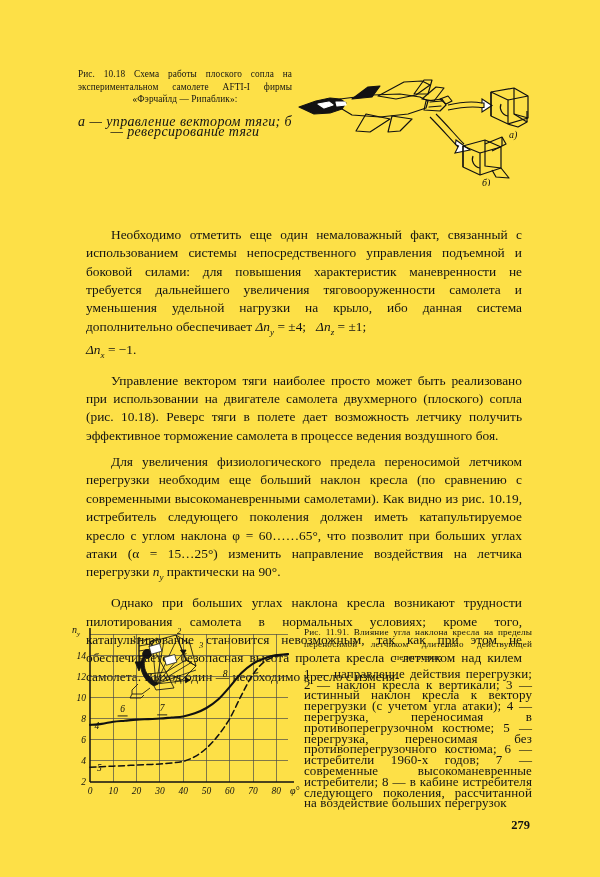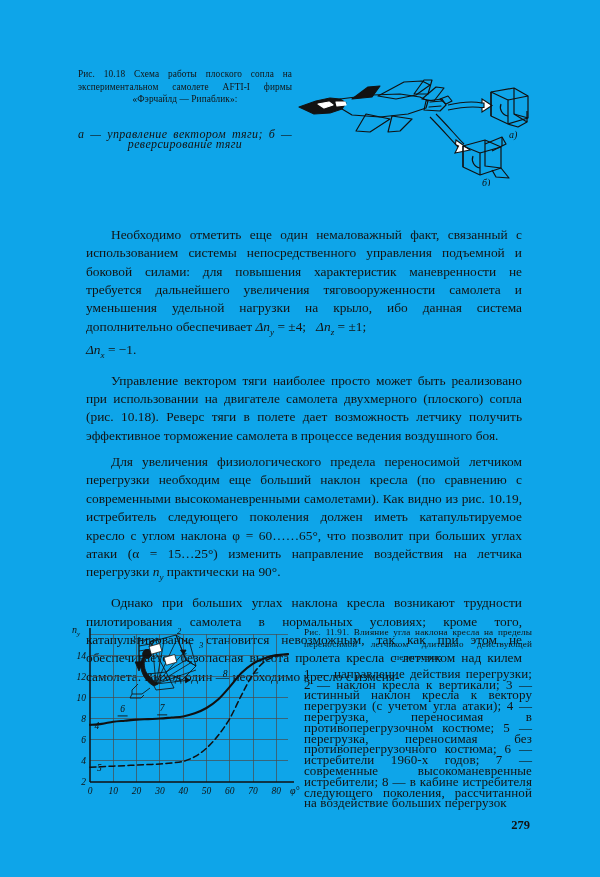--- a/index.html
+++ b/index.html
@@ -13,21 +13,21 @@
     height: 877px;
     position: relative;
     font-family: "Liberation Serif", "DejaVu Serif", serif;
     color: #131313;
     overflow: hidden;
   }
 
   .page {
     position: absolute;
     inset: 0;
-    background: #0ea5e9;
+    background: #fde047;
     padding-left: 12px;
   }
 
   
   .fig1018 {
     position: absolute;
     left: 78px;
     top: 68px;
     width: 452px;
     height: 120px;
@@ -43,23 +43,23 @@
     text-align-last: center;
     letter-spacing: .1px;
   }
   .fig1018-caption .main {
     display: block;
     text-align: justify;
     text-align-last: center;
   }
   .fig1018-caption .sub {
     display: block;
-    margin-top: 23px;
+    margin-top: 11px;
     font-style: italic;
-    font-size: 12px;
+    font-size: 14px;
     line-height: 10.4px;
     letter-spacing: .35px;
     text-align: justify;
     text-align-last: center;
   }
   .fig1018-art {
     position: absolute;
     left: 218px;
     top: 6px;
     width: 234px;

